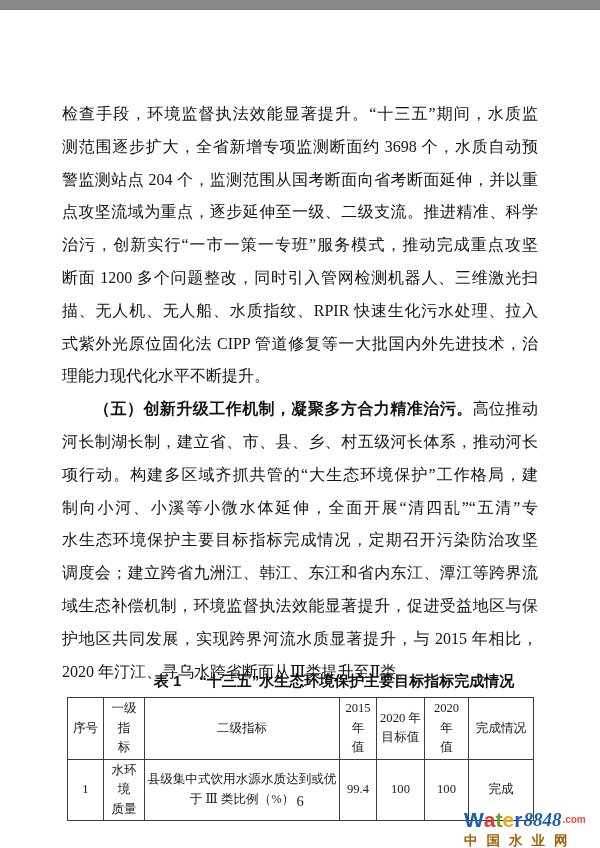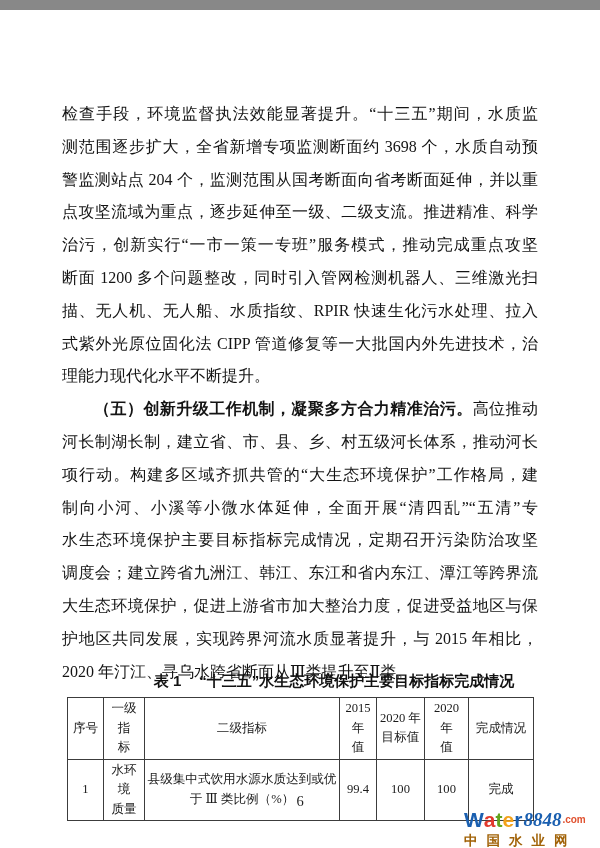--- a/index.html
+++ b/index.html
@@ -77,21 +77,21 @@
     <div class="tline para-end">理能力现代化水平不断提升。</div>
 
     <div class="tline indent">
       <span class="kai-heading">（五）创新升级工作机制，凝聚多方合力精准治污。</span><span>高位推动</span>
     </div>
     <div class="tline">河长制湖长制，建立省、市、县、乡、村五级河长体系，推动河长</div>
     <div class="tline">项行动。构建多区域齐抓共管的“大生态环境保护”工作格局，建</div>
     <div class="tline">制向小河、小溪等小微水体延伸，全面开展“清四乱”“五清”专</div>
     <div class="tline">水生态环境保护主要目标指标完成情况，定期召开污染防治攻坚</div>
     <div class="tline">调度会；建立跨省九洲江、韩江、东江和省内东江、潭江等跨界流</div>
-    <div class="tline">大生态环境保护，促进上游省市加大整治力度，促进受益地区与保</div>
+    <div class="tline">域生态补偿机制，环境监督执法效能显著提升，促进受益地区与保</div>
     <div class="tline">护地区共同发展，实现跨界河流水质显著提升，与 2015 年相比，</div>
     <div class="tline para-end">2020 年汀江、寻乌水跨省断面从Ⅲ类提升至Ⅱ类。</div>
   </div>
 
   <div class="tbl-caption">
     <span class="cap-label">表 1</span><span>“十三五”水生态环境保护主要目标指标完成情况</span>
   </div>
 
   <table class="results">
     <colgroup>

